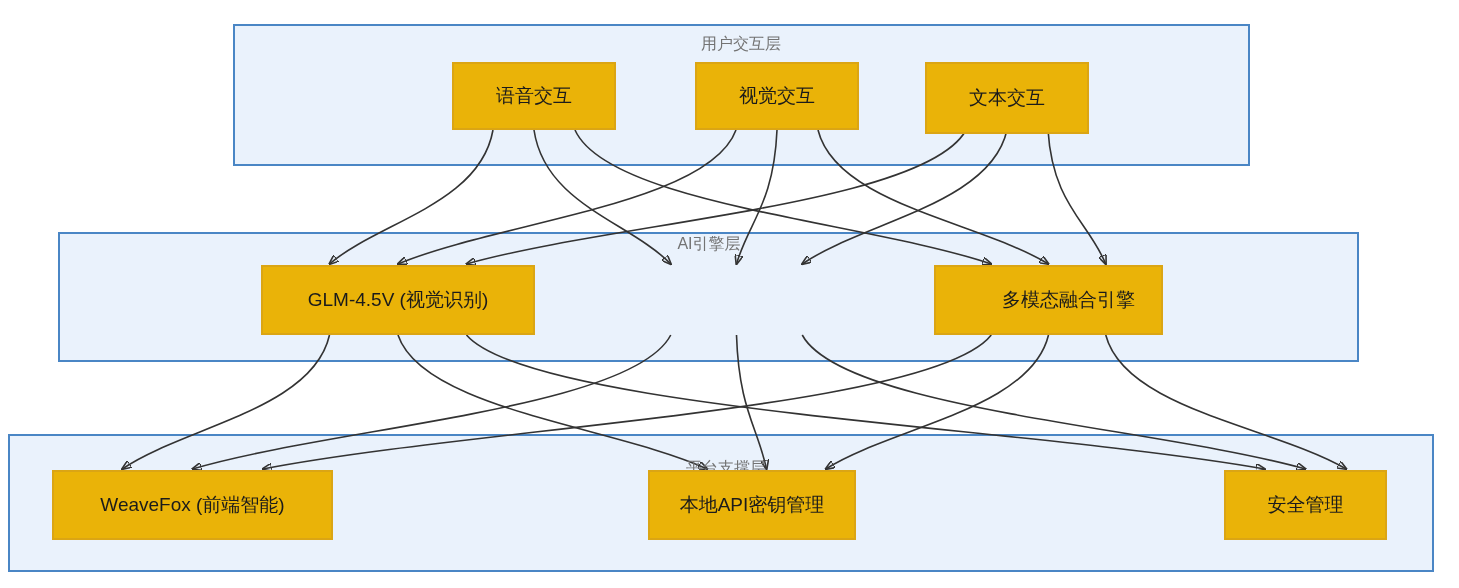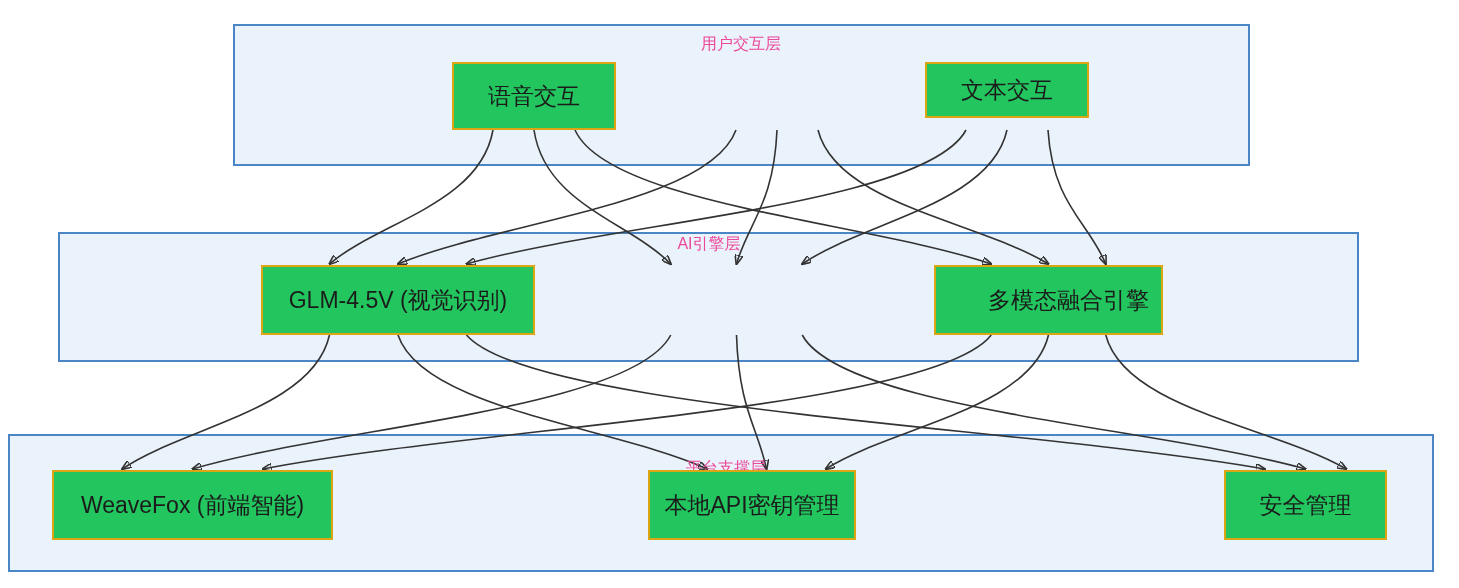--- a/index.html
+++ b/index.html
@@ -22,36 +22,36 @@
   }
   .layer-box {
     position: absolute;
     background: #eaf2fc;
     border: 2px solid #4a86c5;
     box-sizing: border-box;
   }
   .layer-title {
     position: absolute;
     font-size: 16px;
-    color: #ec4899;
+    color: #737373;
     white-space: nowrap;
     transform: translate(-50%, -50%);
     line-height: 1;
     text-align: center;
     pointer-events: none;
   }
   .node-box {
     position: absolute;
-    background: #22c55e;
+    background: #eab308;
     border: 2px solid #dba514;
     box-sizing: border-box;
     display: flex;
     align-items: center;
     justify-content: center;
-    font-size: 23px;
+    font-size: 19px;
     color: #1b1b1b;
     white-space: nowrap;
     text-align: center;
   }
   svg.edges {
     position: absolute;
     left: 0; top: 0;
     width: 1459px;
     height: 588px;
     overflow: visible;
@@ -98,21 +98,22 @@
         <path d="M 1048.5 335 C 1030.68 409.25, 892.575 426.8, 825.75 469" marker-end="url(#arrowhead)"></path>
         <path d="M 1105.75 335 C 1124.99 409.25, 1274.1 426.8, 1346.25 469" marker-end="url(#arrowhead)"></path>
       </g>
   </svg>
 
   <div class="layer-title" style="left: 741px; top: 44px;">用户交互层</div>
   <div class="layer-title" style="left: 709px; top: 244px;">AI引擎层</div>
   <div class="layer-title" style="left: 726px; top: 468px;">平台支撑层</div>
 
   <div class="node-box" style="left: 452px; top: 62px; width: 164px; height: 68px;">语音交互</div>
-  <div class="node-box" style="left: 925px; top: 62px; width: 164px; height: 56px;">文本交互</div>
+  <div class="node-box" style="left: 695px; top: 62px; width: 164px; height: 68px;">视觉交互</div>
+  <div class="node-box" style="left: 925px; top: 62px; width: 164px; height: 72px;">文本交互</div>
 
   <div class="node-box" style="left: 261px; top: 265px; width: 274px; height: 70px;">GLM-4.5V (视觉识别)</div>
   <div class="node-box" style="left: 934px; top: 265px; width: 229px; height: 70px; padding-left: 40px;">多模态融合引擎</div>
 
   <div class="node-box" style="left: 52px; top: 470px; width: 281px; height: 70px;">WeaveFox (前端智能)</div>
   <div class="node-box" style="left: 648px; top: 470px; width: 208px; height: 70px;">本地API密钥管理</div>
   <div class="node-box" style="left: 1224px; top: 470px; width: 163px; height: 70px;">安全管理</div>
 
 </div>
 

